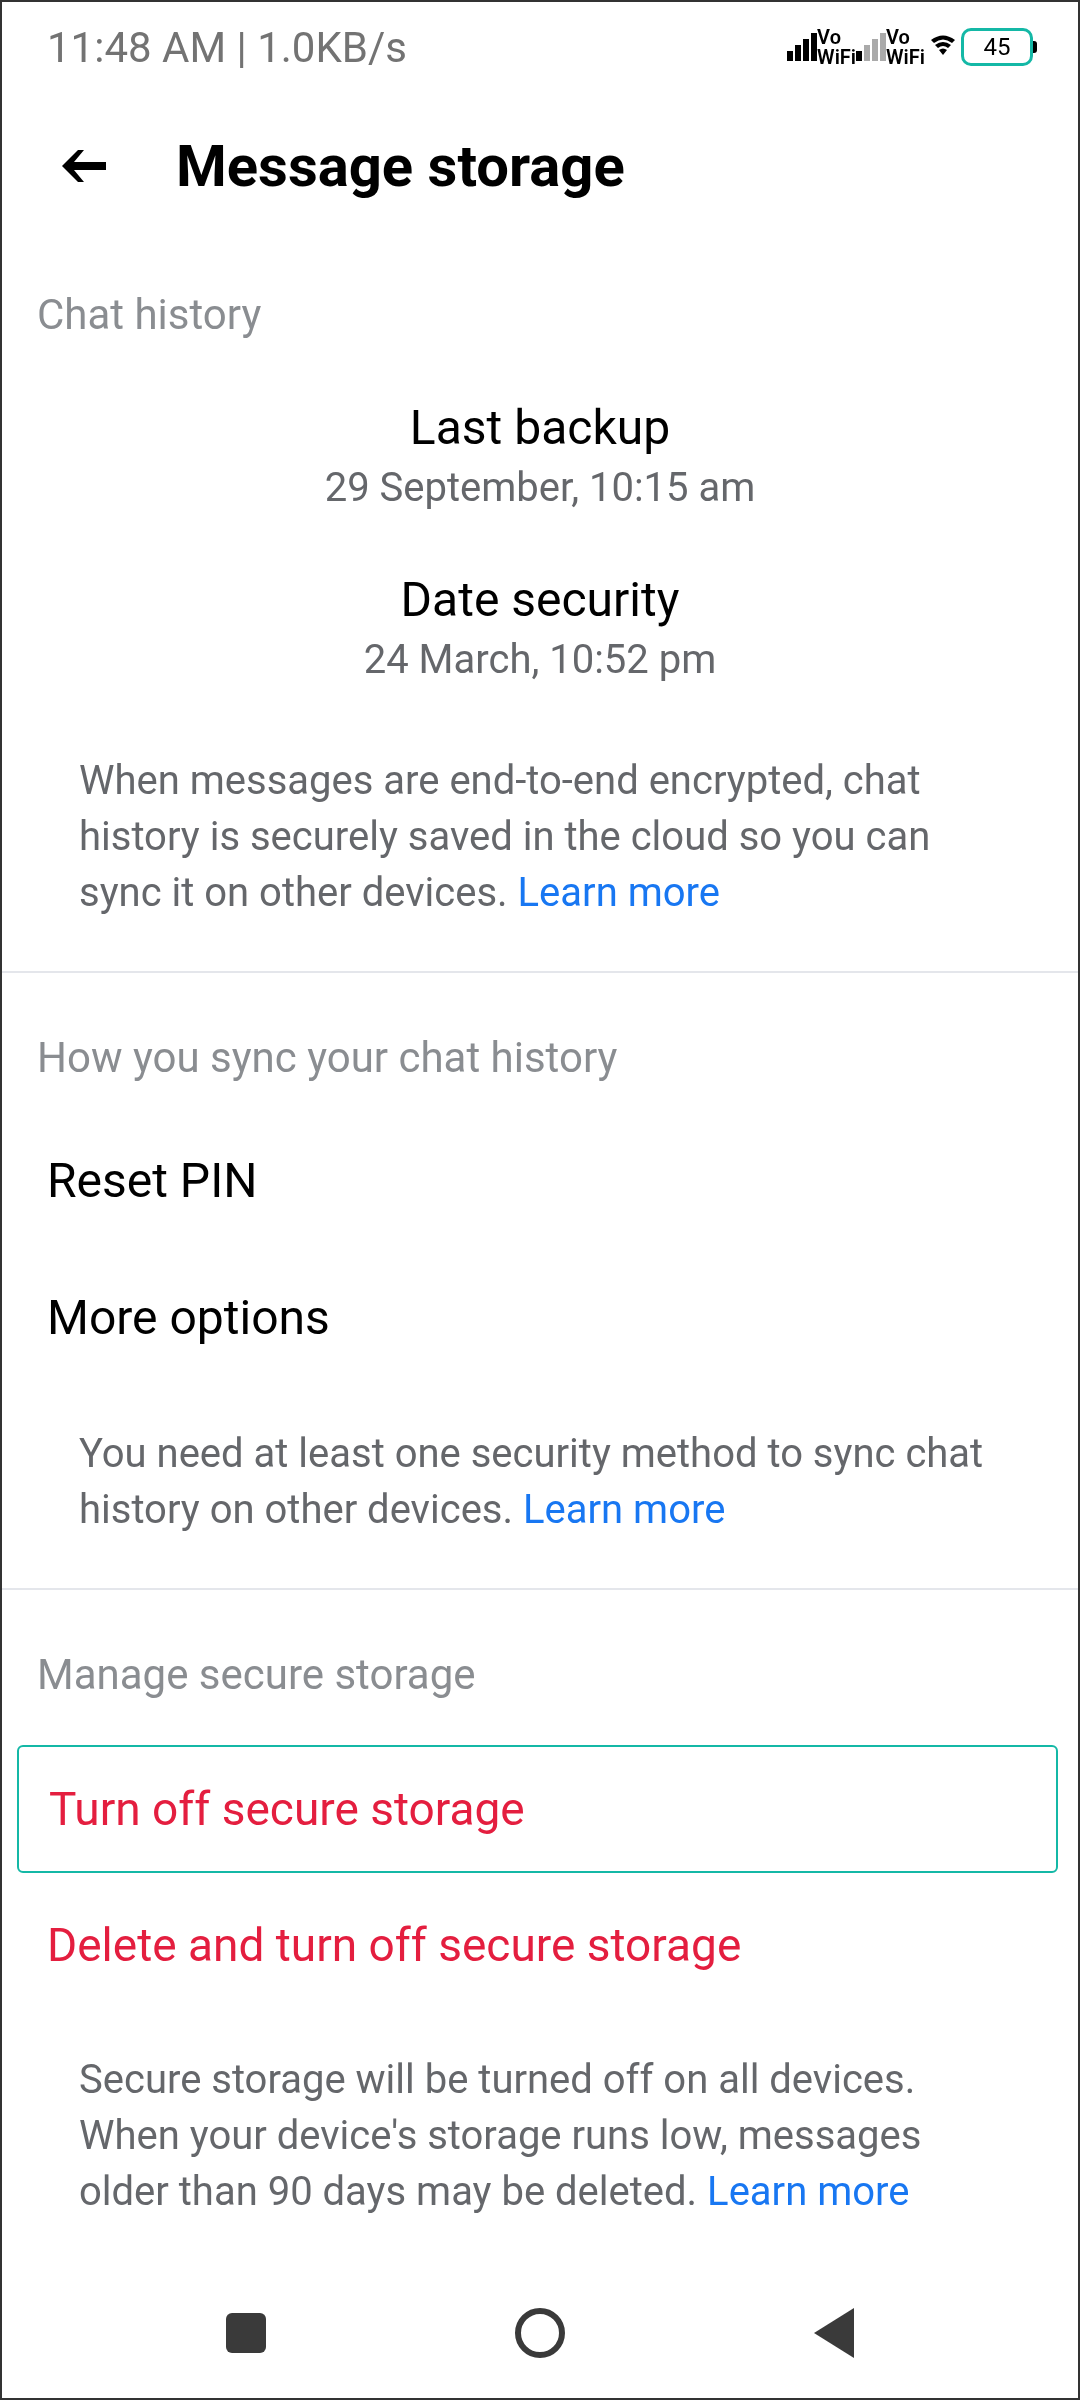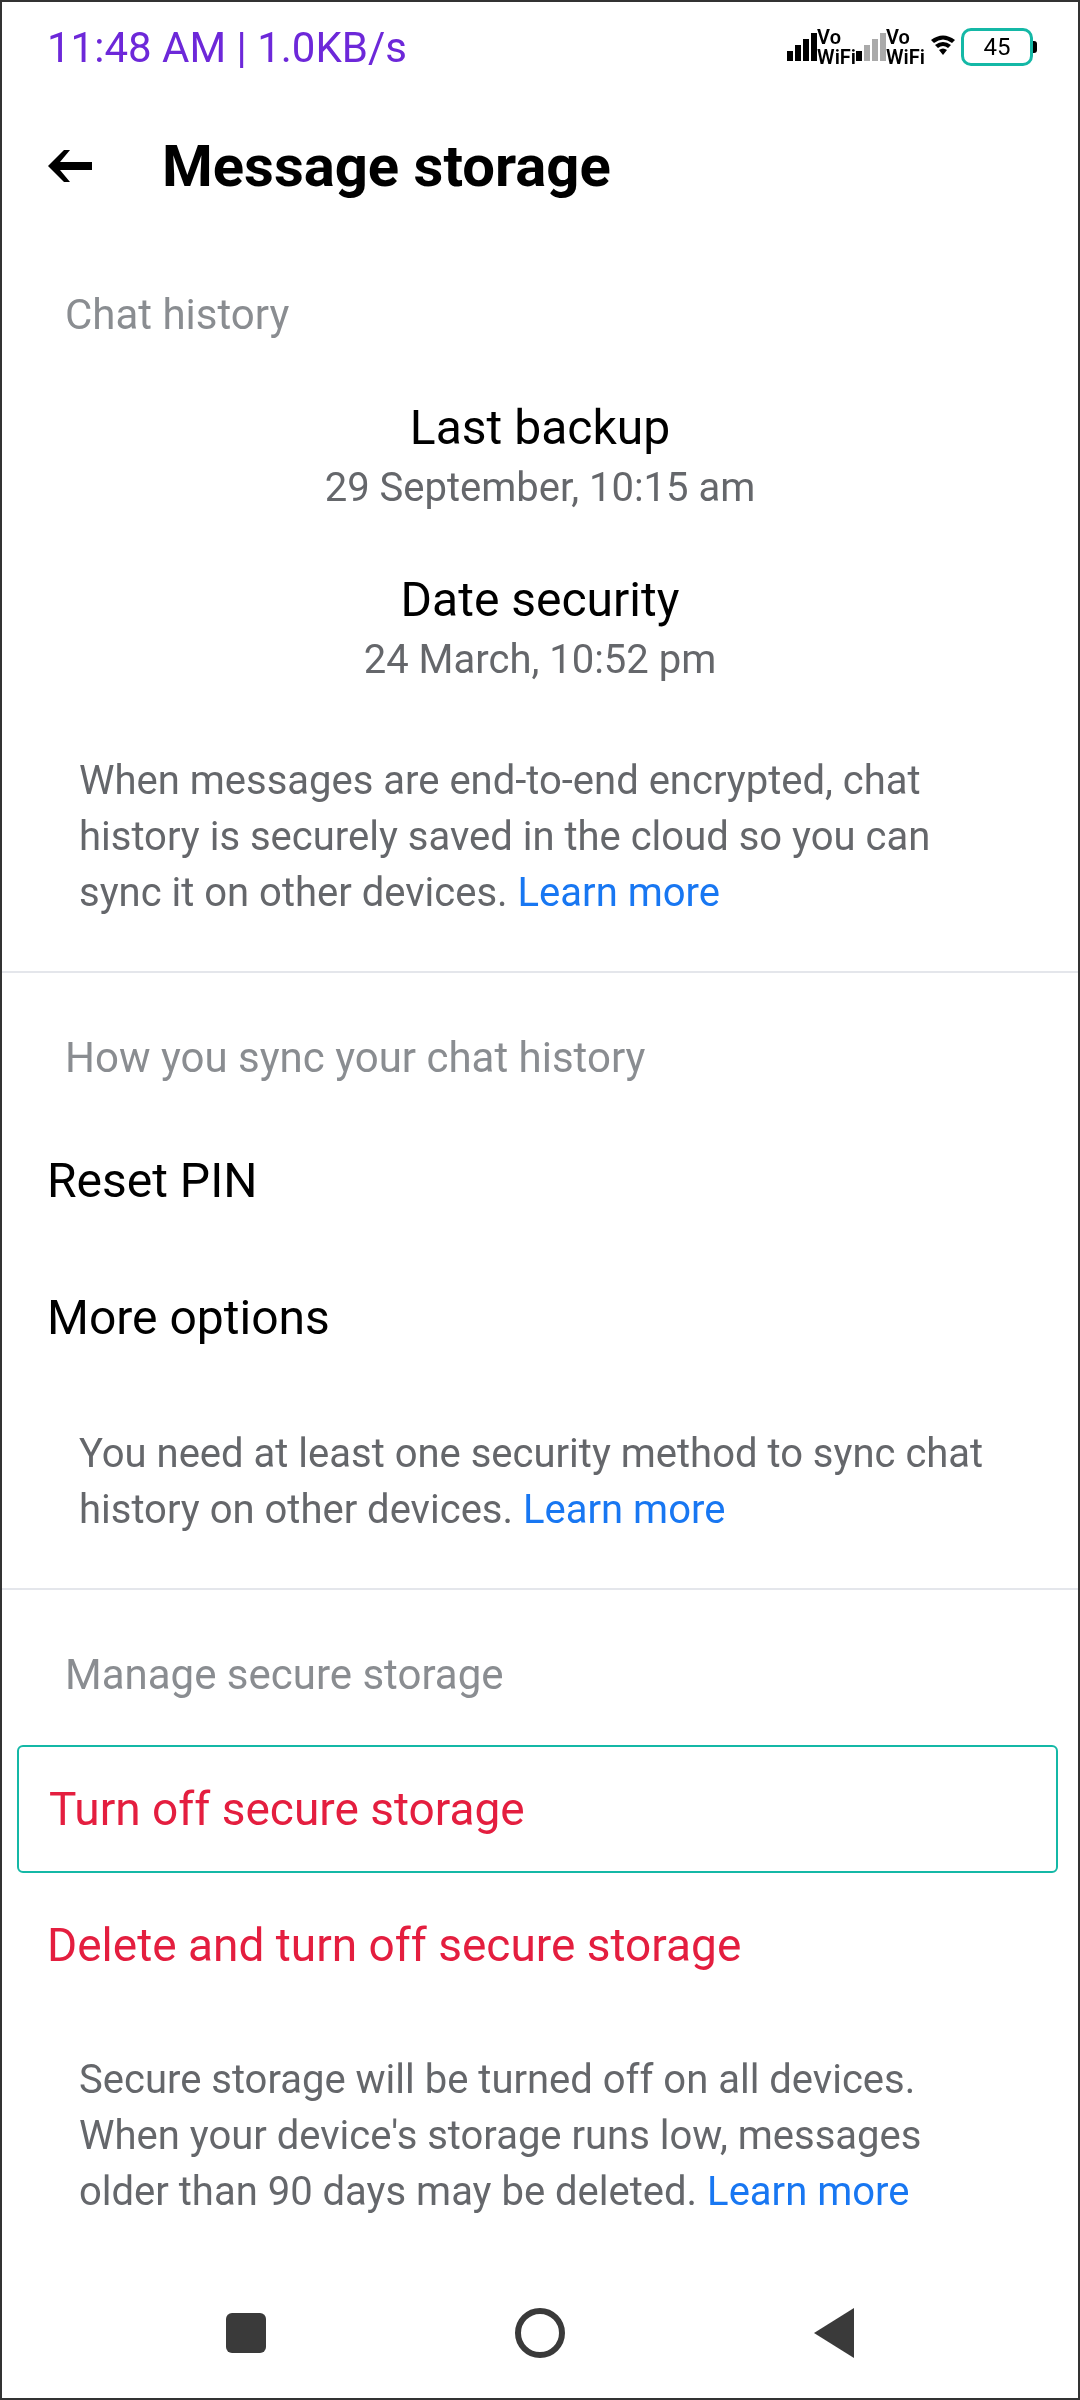--- a/index.html
+++ b/index.html
@@ -18,21 +18,21 @@
     .status-bar {
       height: 90px;
       display: flex;
       justify-content: space-between;
       align-items: center;
       padding: 0 45px;
     }
     .status-left {
       font-size: 42px;
       font-weight: 400;
-      color: #6d28d9;
+      color: #737373;
     }
     .status-right {
       display: flex;
       align-items: center;
     }
     .signal-group {
       display: flex;
       align-items: flex-end;
       gap: 2px;
     }
@@ -73,34 +73,35 @@
       width: 4px;
       height: 12px;
       background: #000;
       border-radius: 0 3px 3px 0;
     }
     .header {
       display: flex;
       align-items: center;
       padding: 40px 40px 30px;
       gap: 60px;
+      margin-left: 14px;
     }
     .back-arrow {
       width: 60px;
       height: 60px;
     }
     .header-title {
       font-size: 58px;
       font-weight: 700;
       color: #000;
     }
     .section-header {
       font-size: 42px;
       color: #8a8d91;
-      padding: 60px 63px 30px;
+      padding: 60px 35px 30px;
     }
     .item {
       padding: 30px 45px;
       text-align: center;
     }
     .item-title {
       font-size: 48px;
       font-weight: 400;
       color: #000;
     }

